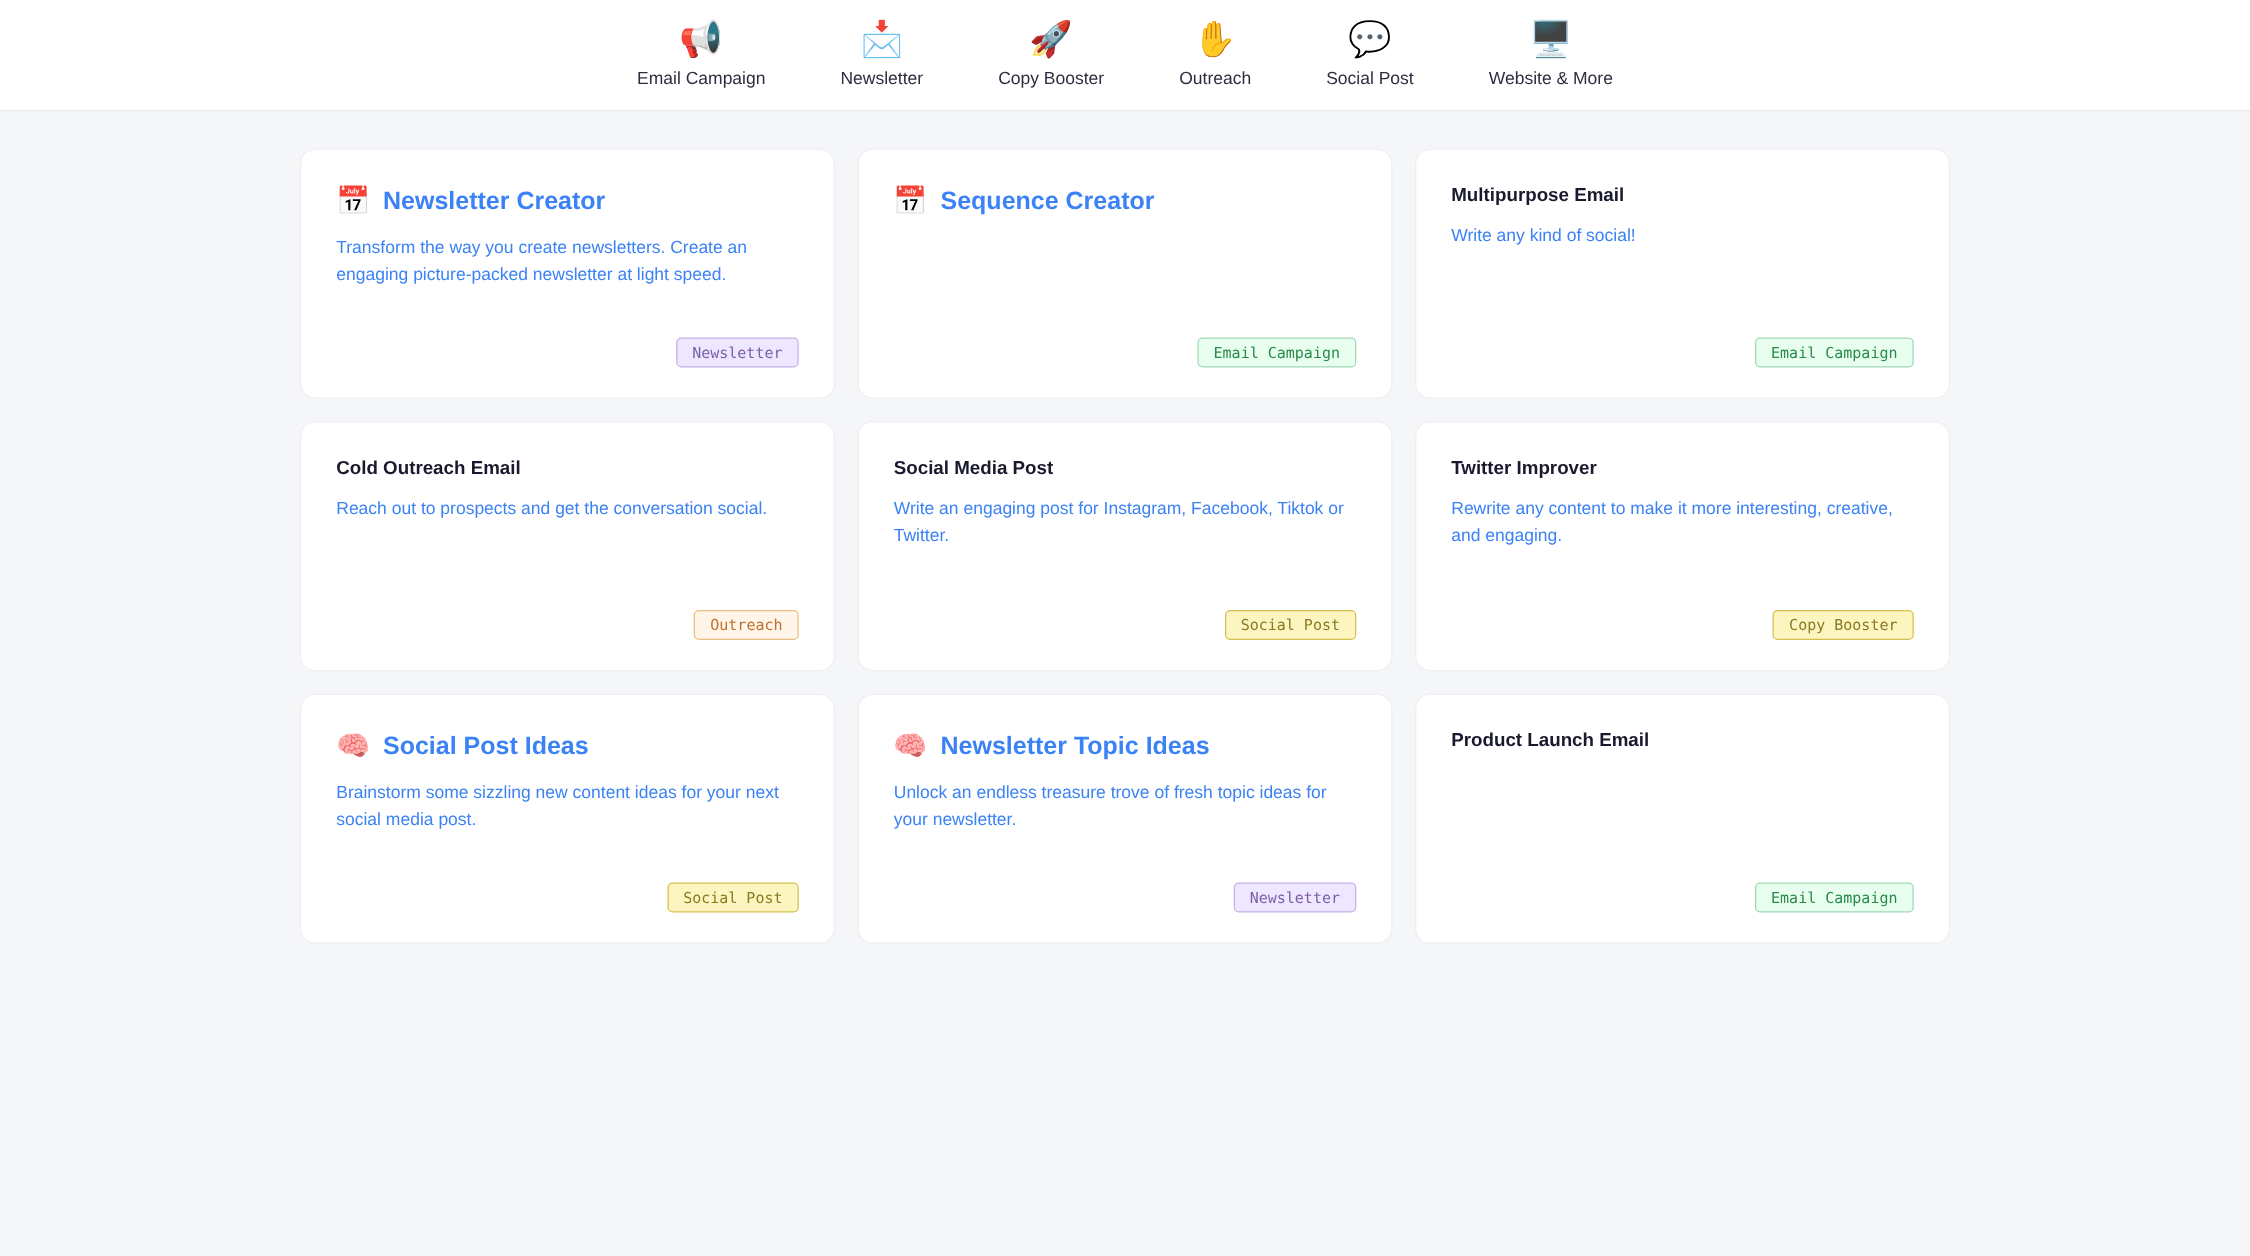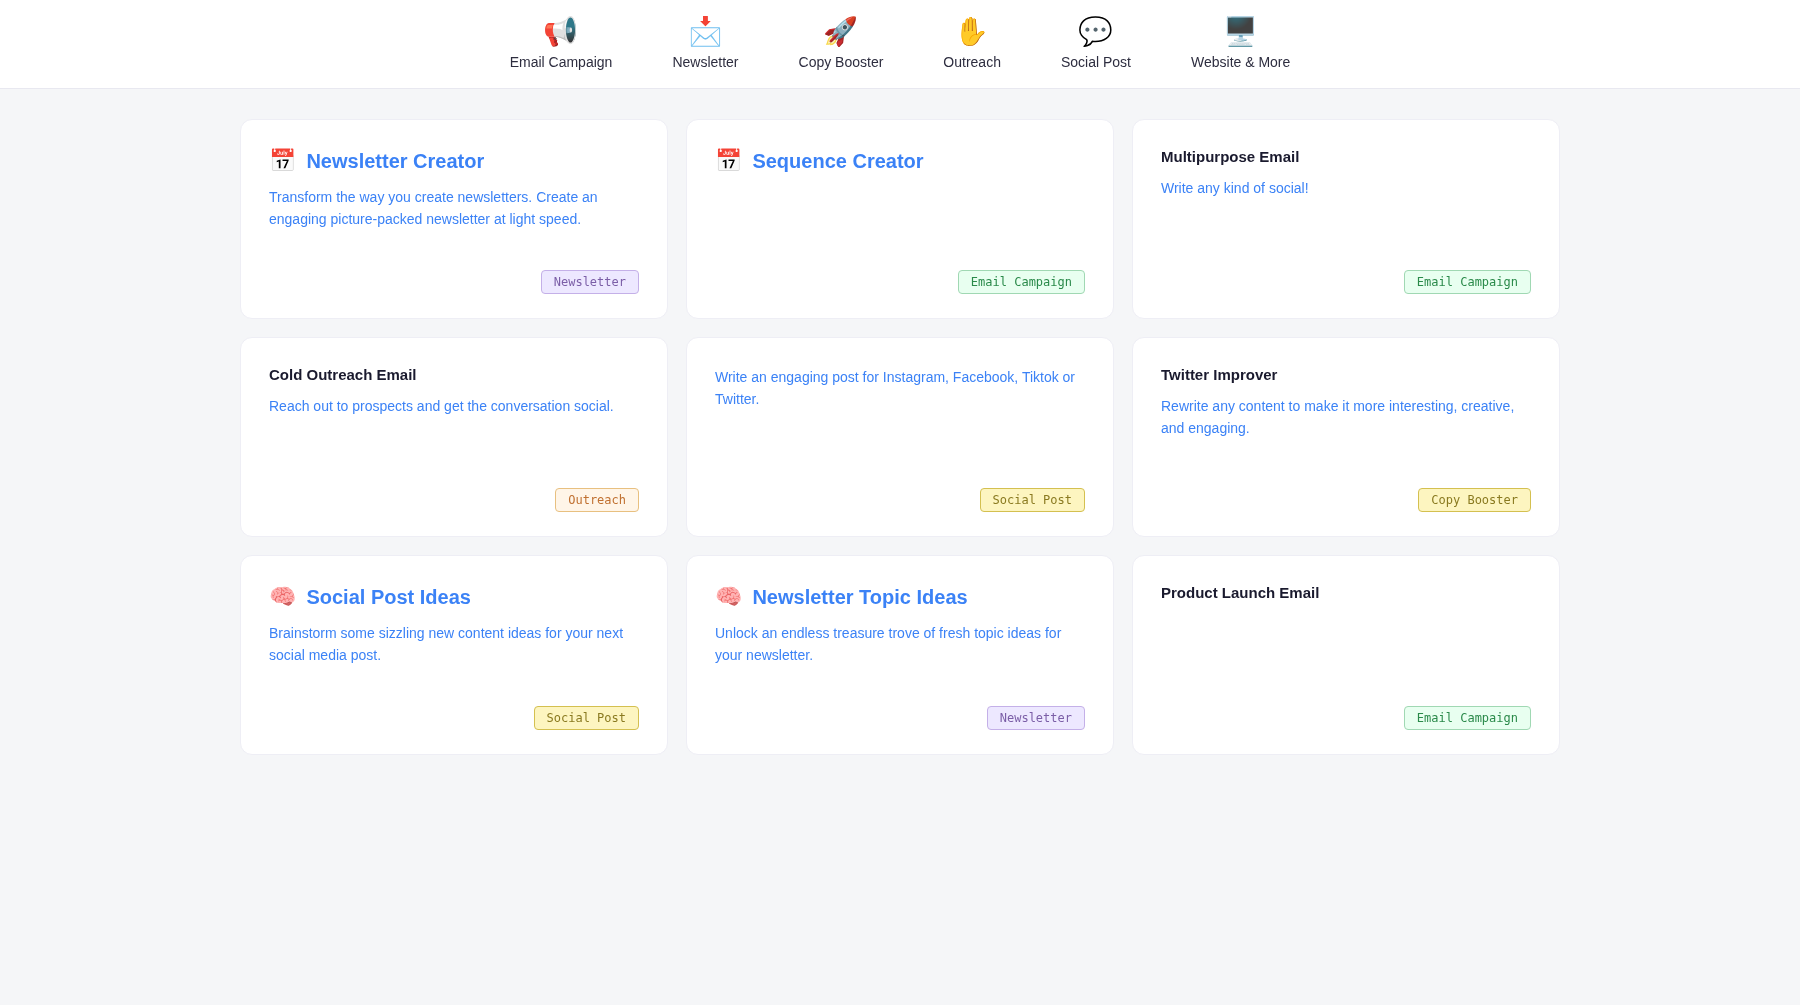--- a/index.html
+++ b/index.html
@@ -215,20 +215,21 @@
     <div>
       <h2 class="card-title-plain">Cold Outreach Email</h2>
       <p class="card-description">Reach out to prospects and get the conversation social.</p>
     </div>
     <div class="card-footer">
       <span class="badge badge-outreach">Outreach</span>
     </div>
   </div>
       <div class="card">
     <div>
+      <h2 class="card-title-plain">Social Media Post</h2>
       <p class="card-description">Write an engaging post for Instagram, Facebook, Tiktok or Twitter.</p>
     </div>
     <div class="card-footer">
       <span class="badge badge-social-post">Social Post</span>
     </div>
   </div>
       <div class="card">
     <div>
       <h2 class="card-title-plain">Twitter Improver</h2>
       <p class="card-description">Rewrite any content to make it more interesting, creative, and engaging.</p>

